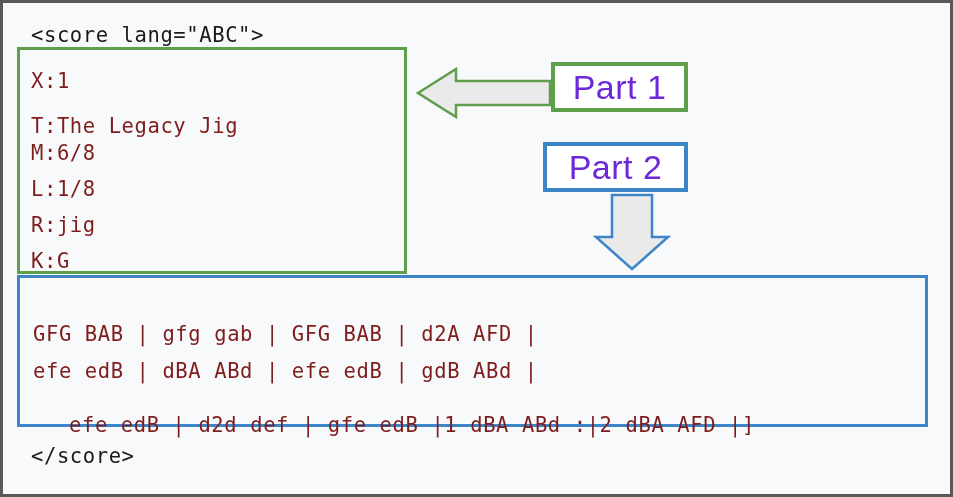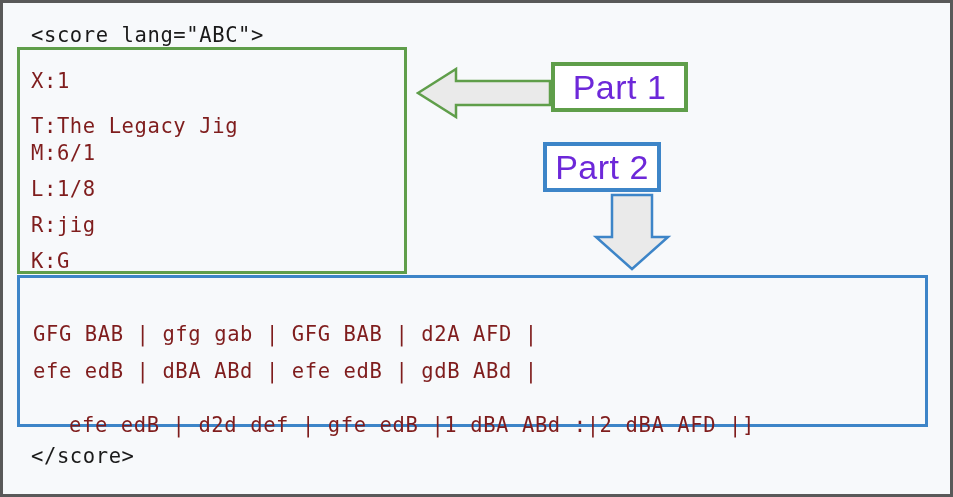--- a/index.html
+++ b/index.html
@@ -76,42 +76,42 @@
 <body>
 
 <div id="screenshot">
 
   <div class="code-line tag-line" style="left:28px; top:22px;">&lt;score lang="ABC"&gt;</div>
 
   <div class="region-box region-green" style="left:14px; top:44px; width:390px; height:227px;"></div>
 
   <div class="code-line" style="left:28px; top:68px;">X:1</div>
   <div class="code-line" style="left:28px; top:104px;margin-top:9px;">T:The Legacy Jig</div>
-  <div class="code-line" style="left:28px; top:140px;">M:6/1</div>
+  <div class="code-line" style="left:28px; top:140px;">M:6/8</div>
   <div class="code-line" style="left:28px; top:176px;">L:1/8</div>
   <div class="code-line" style="left:28px; top:212px;">R:jig</div>
   <div class="code-line" style="left:28px; top:248px;">K:G</div>
 
   <div class="region-box region-blue" style="left:14px; top:272px; width:911px; height:152px;"></div>
 
   <div class="code-line" style="left:30px; top:286px;margin-top:35px;">GFG BAB | gfg gab | GFG BAB | d2A AFD |</div>
   <div class="code-line" style="left:30px; top:358px;">efe edB | dBA ABd | efe edB | gdB ABd |</div>
   <div class="code-line" style="left:30px; top:412px;margin-left:36px;">efe edB | d2d def | gfe edB |1 dBA ABd :|2 dBA AFD |]</div>
 
   <div class="code-line tag-line" style="left:28px; top:443px;">&lt;/score&gt;</div>
 
   <div class="arrow" style="left:413px; top:62px;">
     <svg width="136" height="56" viewBox="0 0 136 56">
       <polygon points="2,28 40,4 40,16 134,16 134,40 40,40 40,52" fill="#eaeaea" stroke="#5f9e4a" stroke-width="2.5" stroke-linejoin="miter"></polygon>
     </svg>
   </div>
 
   <div class="callout callout-green" style="left:548px; top:59px; width:137px; height:50px;">Part 1</div>
 
-  <div class="callout callout-blue" style="left:540px; top:139px; width:118px; height:50px;">Part 2</div>
+  <div class="callout callout-blue" style="left:540px; top:139px; width:145px; height:50px;">Part 2</div>
 
   <div class="arrow" style="left:586px; top:190px;">
     <svg width="86" height="78" viewBox="0 0 86 78">
       <polygon points="43,76 7,44 23,44 23,2 63,2 63,44 79,44" fill="#eaeaea" stroke="#3d85c8" stroke-width="2.5" stroke-linejoin="miter"></polygon>
     </svg>
   </div>
 
 </div>
 
 </body></html>

